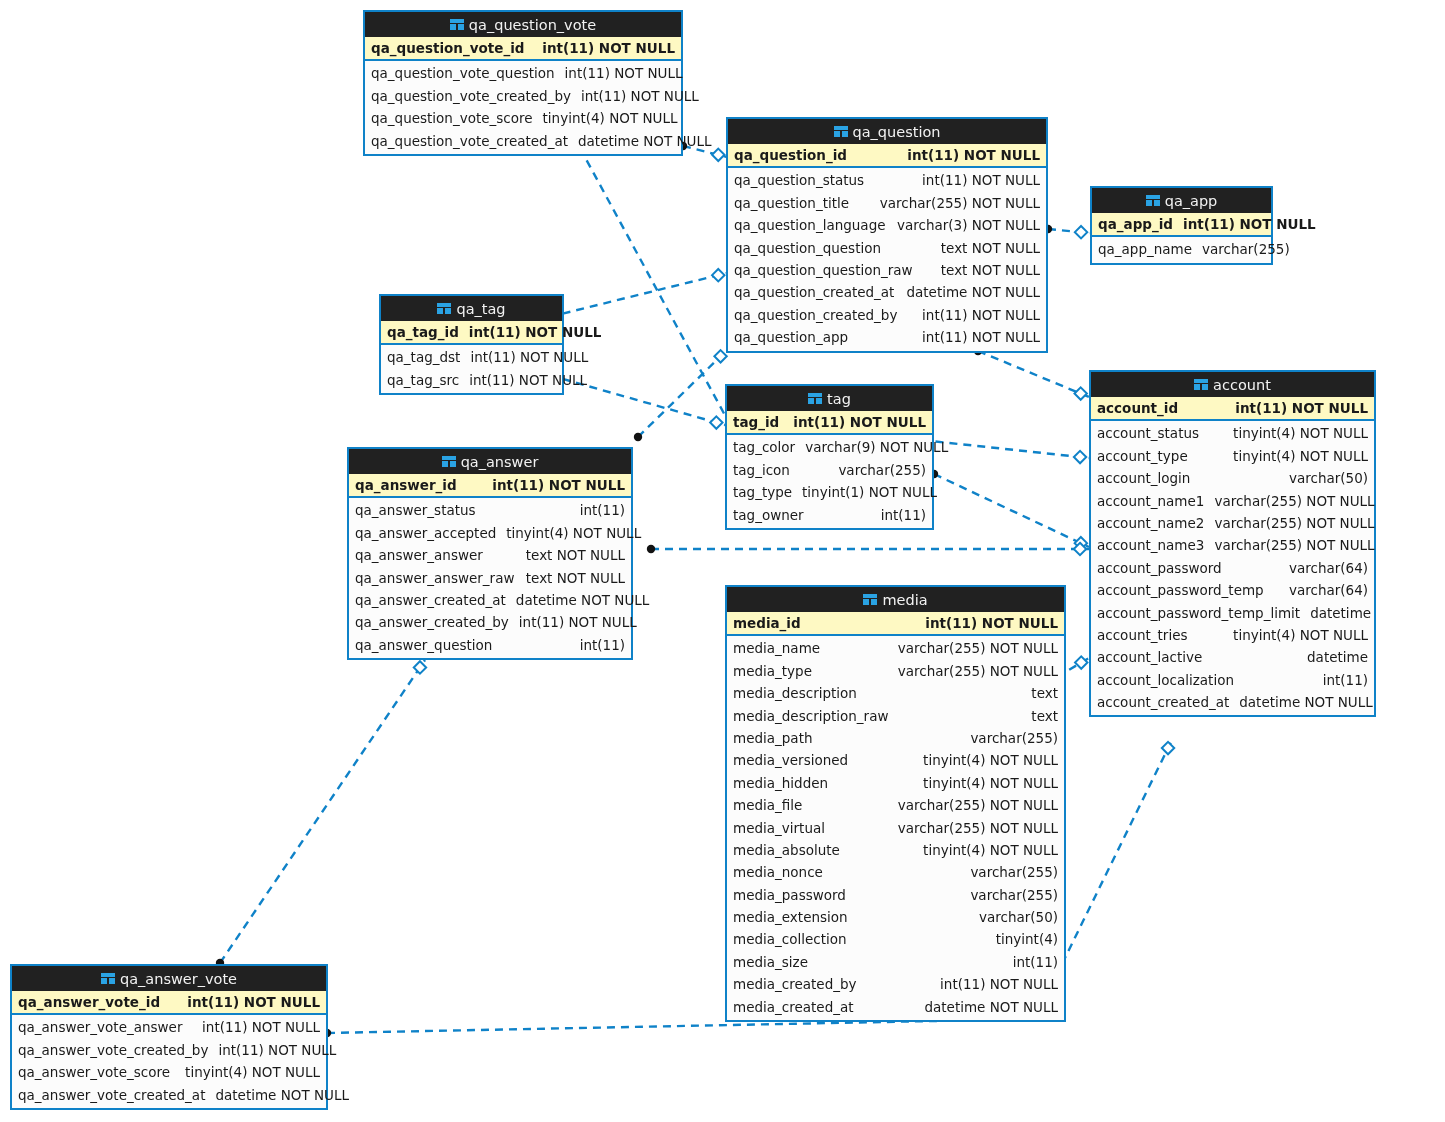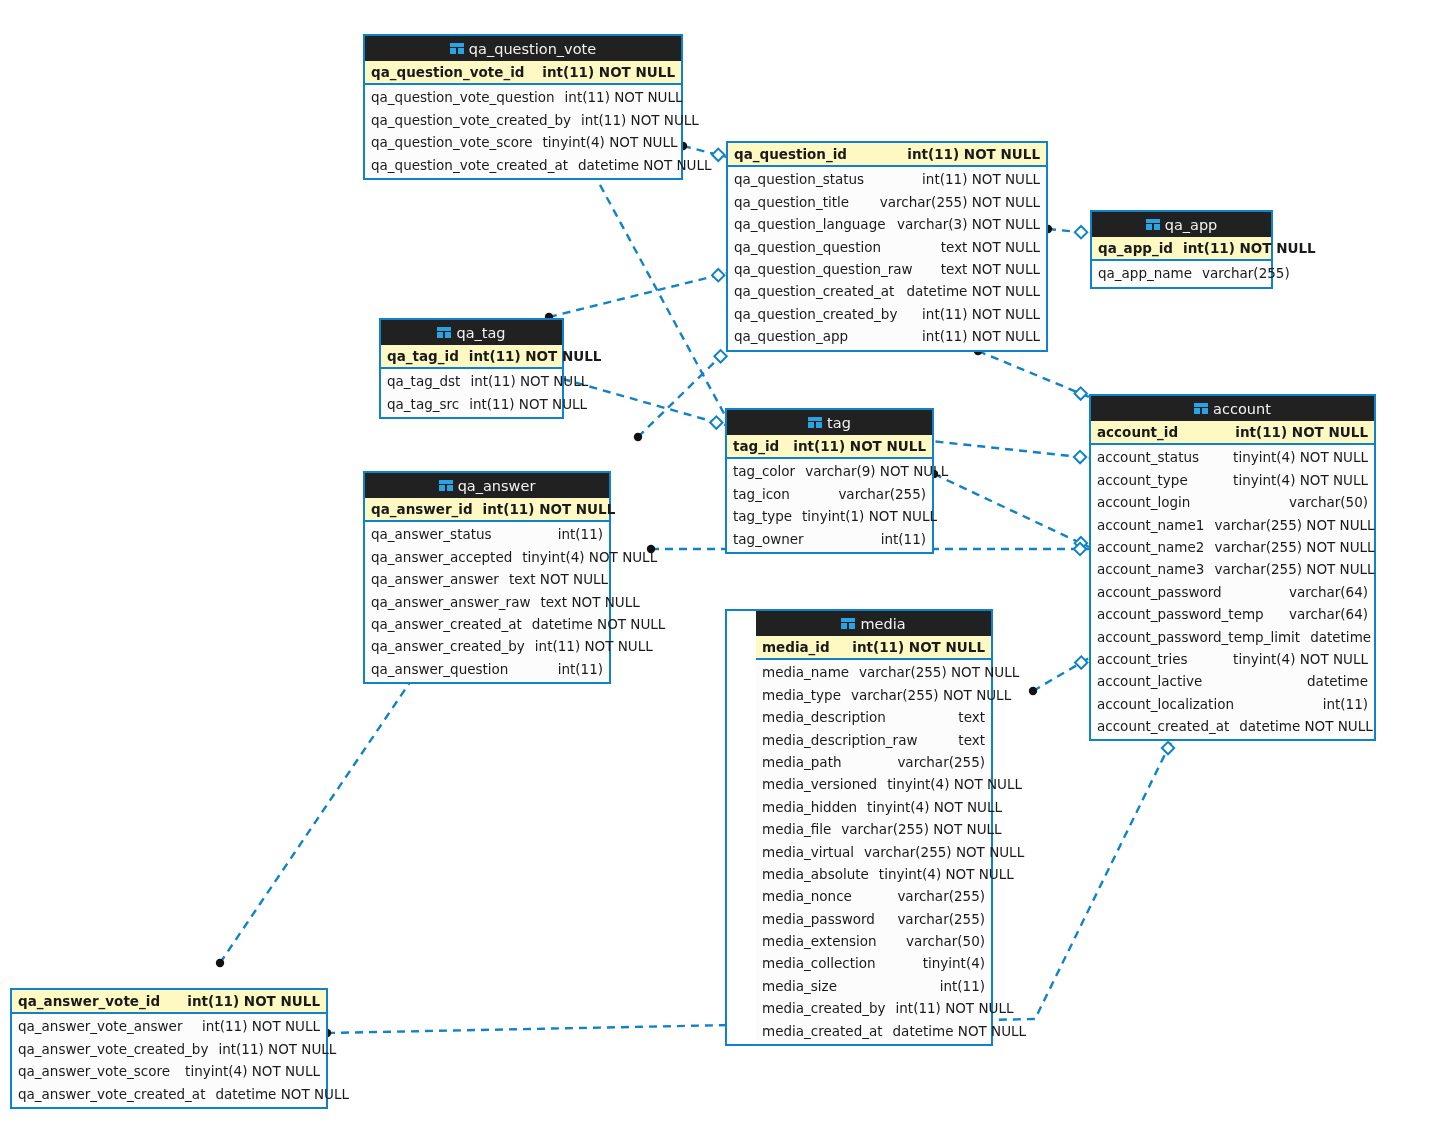--- a/index.html
+++ b/index.html
@@ -1,21 +1,21 @@
 <!DOCTYPE html>
 <html><head>
 <meta charset="utf-8">
 <style>
   html,body{margin:0;padding:0;background:#ffffff;}
   body{width:1445px;height:1122px;position:relative;overflow:hidden;
        font-family:"DejaVu Sans","Liberation Sans",sans-serif;}
   #canvas{position:absolute;inset:0;width:1445px;height:1122px;}
   #edges{position:absolute;left:0;top:0;width:1445px;height:1122px;pointer-events:none;z-index:1;}
   .table-card{position:absolute;z-index:2;border:2px solid #0f82c8;background:#ffffff;
-              box-sizing:border-box;margin-top:24px;}
+              box-sizing:border-box;}
   .tbl-header{background:#212121;color:#f2f2f2;text-align:center;font-size:14.5px;
               line-height:25px;height:25px;white-space:nowrap;overflow:hidden;}
   .tbl-header .tname{vertical-align:middle;}
   .tico{display:inline-block;width:14px;height:11px;vertical-align:-1px;margin-right:5px;position:relative;}
   .tico i{position:absolute;display:block;background:#2aa3e4;}
   .tico i.a{left:0;top:0;width:14px;height:3.5px;}
   .tico i.b{left:0;top:5px;width:6px;height:6px;}
   .tico i.c{left:8px;top:5px;width:6px;height:6px;}
   .pk-row{border-bottom:2px solid #0f82c8;}
   .row{display:flex;justify-content:space-between;align-items:center;
@@ -113,20 +113,21 @@
           <span class="cname">qa_question_vote_score</span>
           <span class="ctype">tinyint(4) NOT NULL</span>
         </div>
         <div class="row">
           <span class="cname">qa_question_vote_created_at</span>
           <span class="ctype">datetime NOT NULL</span>
         </div>
       </div>
     </div>
     <div class="table-card" style="left: 726px; top: 117px; width: 322px;">
+      <div class="tbl-header"><span class="tico"><i class="a"></i><i class="b"></i><i class="c"></i></span><span class="tname">qa_question</span></div>
       <div class="pk-row">
         <div class="row">
           <span class="cname">qa_question_id</span>
           <span class="ctype">int(11) NOT NULL</span>
         </div>
       </div>
       <div class="body-rows">
         <div class="row">
           <span class="cname">qa_question_status</span>
           <span class="ctype">int(11) NOT NULL</span>
@@ -278,21 +279,21 @@
         <div class="row">
           <span class="cname">account_localization</span>
           <span class="ctype">int(11)</span>
         </div>
         <div class="row">
           <span class="cname">account_created_at</span>
           <span class="ctype">datetime NOT NULL</span>
         </div>
       </div>
     </div>
-    <div class="table-card" style="left: 363px; top: 447px; width: 248px;">
+    <div class="table-card" style="left: 347px; top: 447px; width: 286px;">
       <div class="tbl-header"><span class="tico"><i class="a"></i><i class="b"></i><i class="c"></i></span><span class="tname">qa_answer</span></div>
       <div class="pk-row">
         <div class="row">
           <span class="cname">qa_answer_id</span>
           <span class="ctype">int(11) NOT NULL</span>
         </div>
       </div>
       <div class="body-rows">
         <div class="row">
           <span class="cname">qa_answer_status</span>
@@ -317,21 +318,21 @@
         <div class="row">
           <span class="cname">qa_answer_created_by</span>
           <span class="ctype">int(11) NOT NULL</span>
         </div>
         <div class="row">
           <span class="cname">qa_answer_question</span>
           <span class="ctype">int(11)</span>
         </div>
       </div>
     </div>
-    <div class="table-card" style="left: 725px; top: 585px; width: 268px; padding-left: 29px;">
+    <div class="table-card" style="left: 725px; top: 585px; width: 341px;">
       <div class="tbl-header"><span class="tico"><i class="a"></i><i class="b"></i><i class="c"></i></span><span class="tname">media</span></div>
       <div class="pk-row">
         <div class="row">
           <span class="cname">media_id</span>
           <span class="ctype">int(11) NOT NULL</span>
         </div>
       </div>
       <div class="body-rows">
         <div class="row">
           <span class="cname">media_name</span>
@@ -397,20 +398,21 @@
           <span class="cname">media_created_by</span>
           <span class="ctype">int(11) NOT NULL</span>
         </div>
         <div class="row">
           <span class="cname">media_created_at</span>
           <span class="ctype">datetime NOT NULL</span>
         </div>
       </div>
     </div>
     <div class="table-card" style="left: 10px; top: 964px; width: 318px;">
+      <div class="tbl-header"><span class="tico"><i class="a"></i><i class="b"></i><i class="c"></i></span><span class="tname">qa_answer_vote</span></div>
       <div class="pk-row">
         <div class="row">
           <span class="cname">qa_answer_vote_id</span>
           <span class="ctype">int(11) NOT NULL</span>
         </div>
       </div>
       <div class="body-rows">
         <div class="row">
           <span class="cname">qa_answer_vote_answer</span>
           <span class="ctype">int(11) NOT NULL</span>

